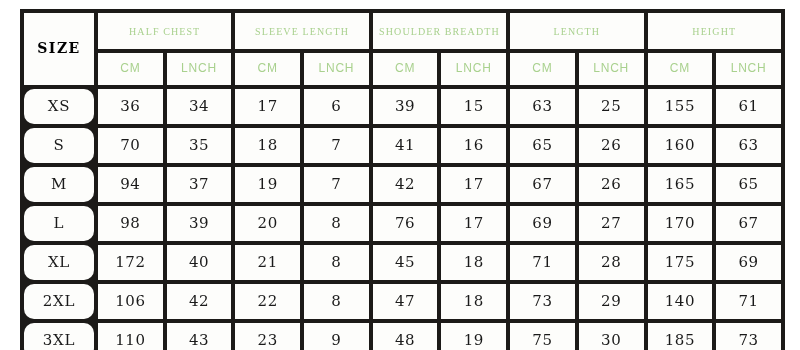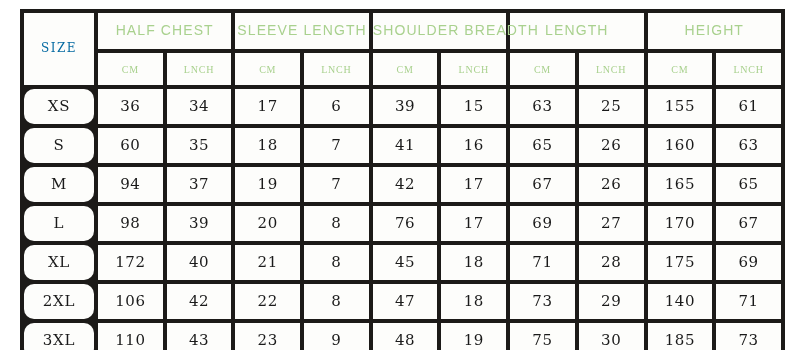--- a/index.html
+++ b/index.html
@@ -43,39 +43,40 @@
   }
 
   
   table.size-chart {
     border-spacing: 4px;
     padding: 0px;
   }
 
   .hdr-top {
     color: #a9d18e;
-    font-size: 14px;
+    font-size: 10px;
     letter-spacing: 1.1px;
-    font-family: Liberation Sans, sans-serif;
+    font-family: Liberation Serif, serif;
     white-space: nowrap;
   }
 
   .hdr-sub {
     color: #a9d18e;
-    font-size: 10px;
+    font-size: 12px;
     letter-spacing: 0.8px;
-    font-family: Liberation Serif, serif;
+    font-family: Liberation Sans, sans-serif;
     margin-top: 43px;
   }
 
   .size-label-cell {
-    color: #0369a1;
-    font-size: 12px;
+    color: #000000;
+    font-size: 14px;
     letter-spacing: 1.5px;
     font-family: "DejaVu Serif", serif;
+    font-weight: bold;
   }
 
   .data-cell {
     color: #1a1a1a;
     font-size: 15px;
     letter-spacing: 0.6px;
     font-family: "DejaVu Serif", serif;
   }
 
   .size-cell {
@@ -130,21 +131,21 @@
         <td class="data-cell col-data">39</td>
         <td class="data-cell col-data">15</td>
         <td class="data-cell col-data">63</td>
         <td class="data-cell col-data">25</td>
         <td class="data-cell col-data">155</td>
         <td class="data-cell col-data">61</td>
       </tr>
 
       <tr class="row-data">
         <td class="size-cell col-size">S</td>
-        <td class="data-cell col-data">60</td>
+        <td class="data-cell col-data">70</td>
         <td class="data-cell col-data">35</td>
         <td class="data-cell col-data">18</td>
         <td class="data-cell col-data">7</td>
         <td class="data-cell col-data">41</td>
         <td class="data-cell col-data">16</td>
         <td class="data-cell col-data">65</td>
         <td class="data-cell col-data">26</td>
         <td class="data-cell col-data">160</td>
         <td class="data-cell col-data">63</td>
       </tr>

